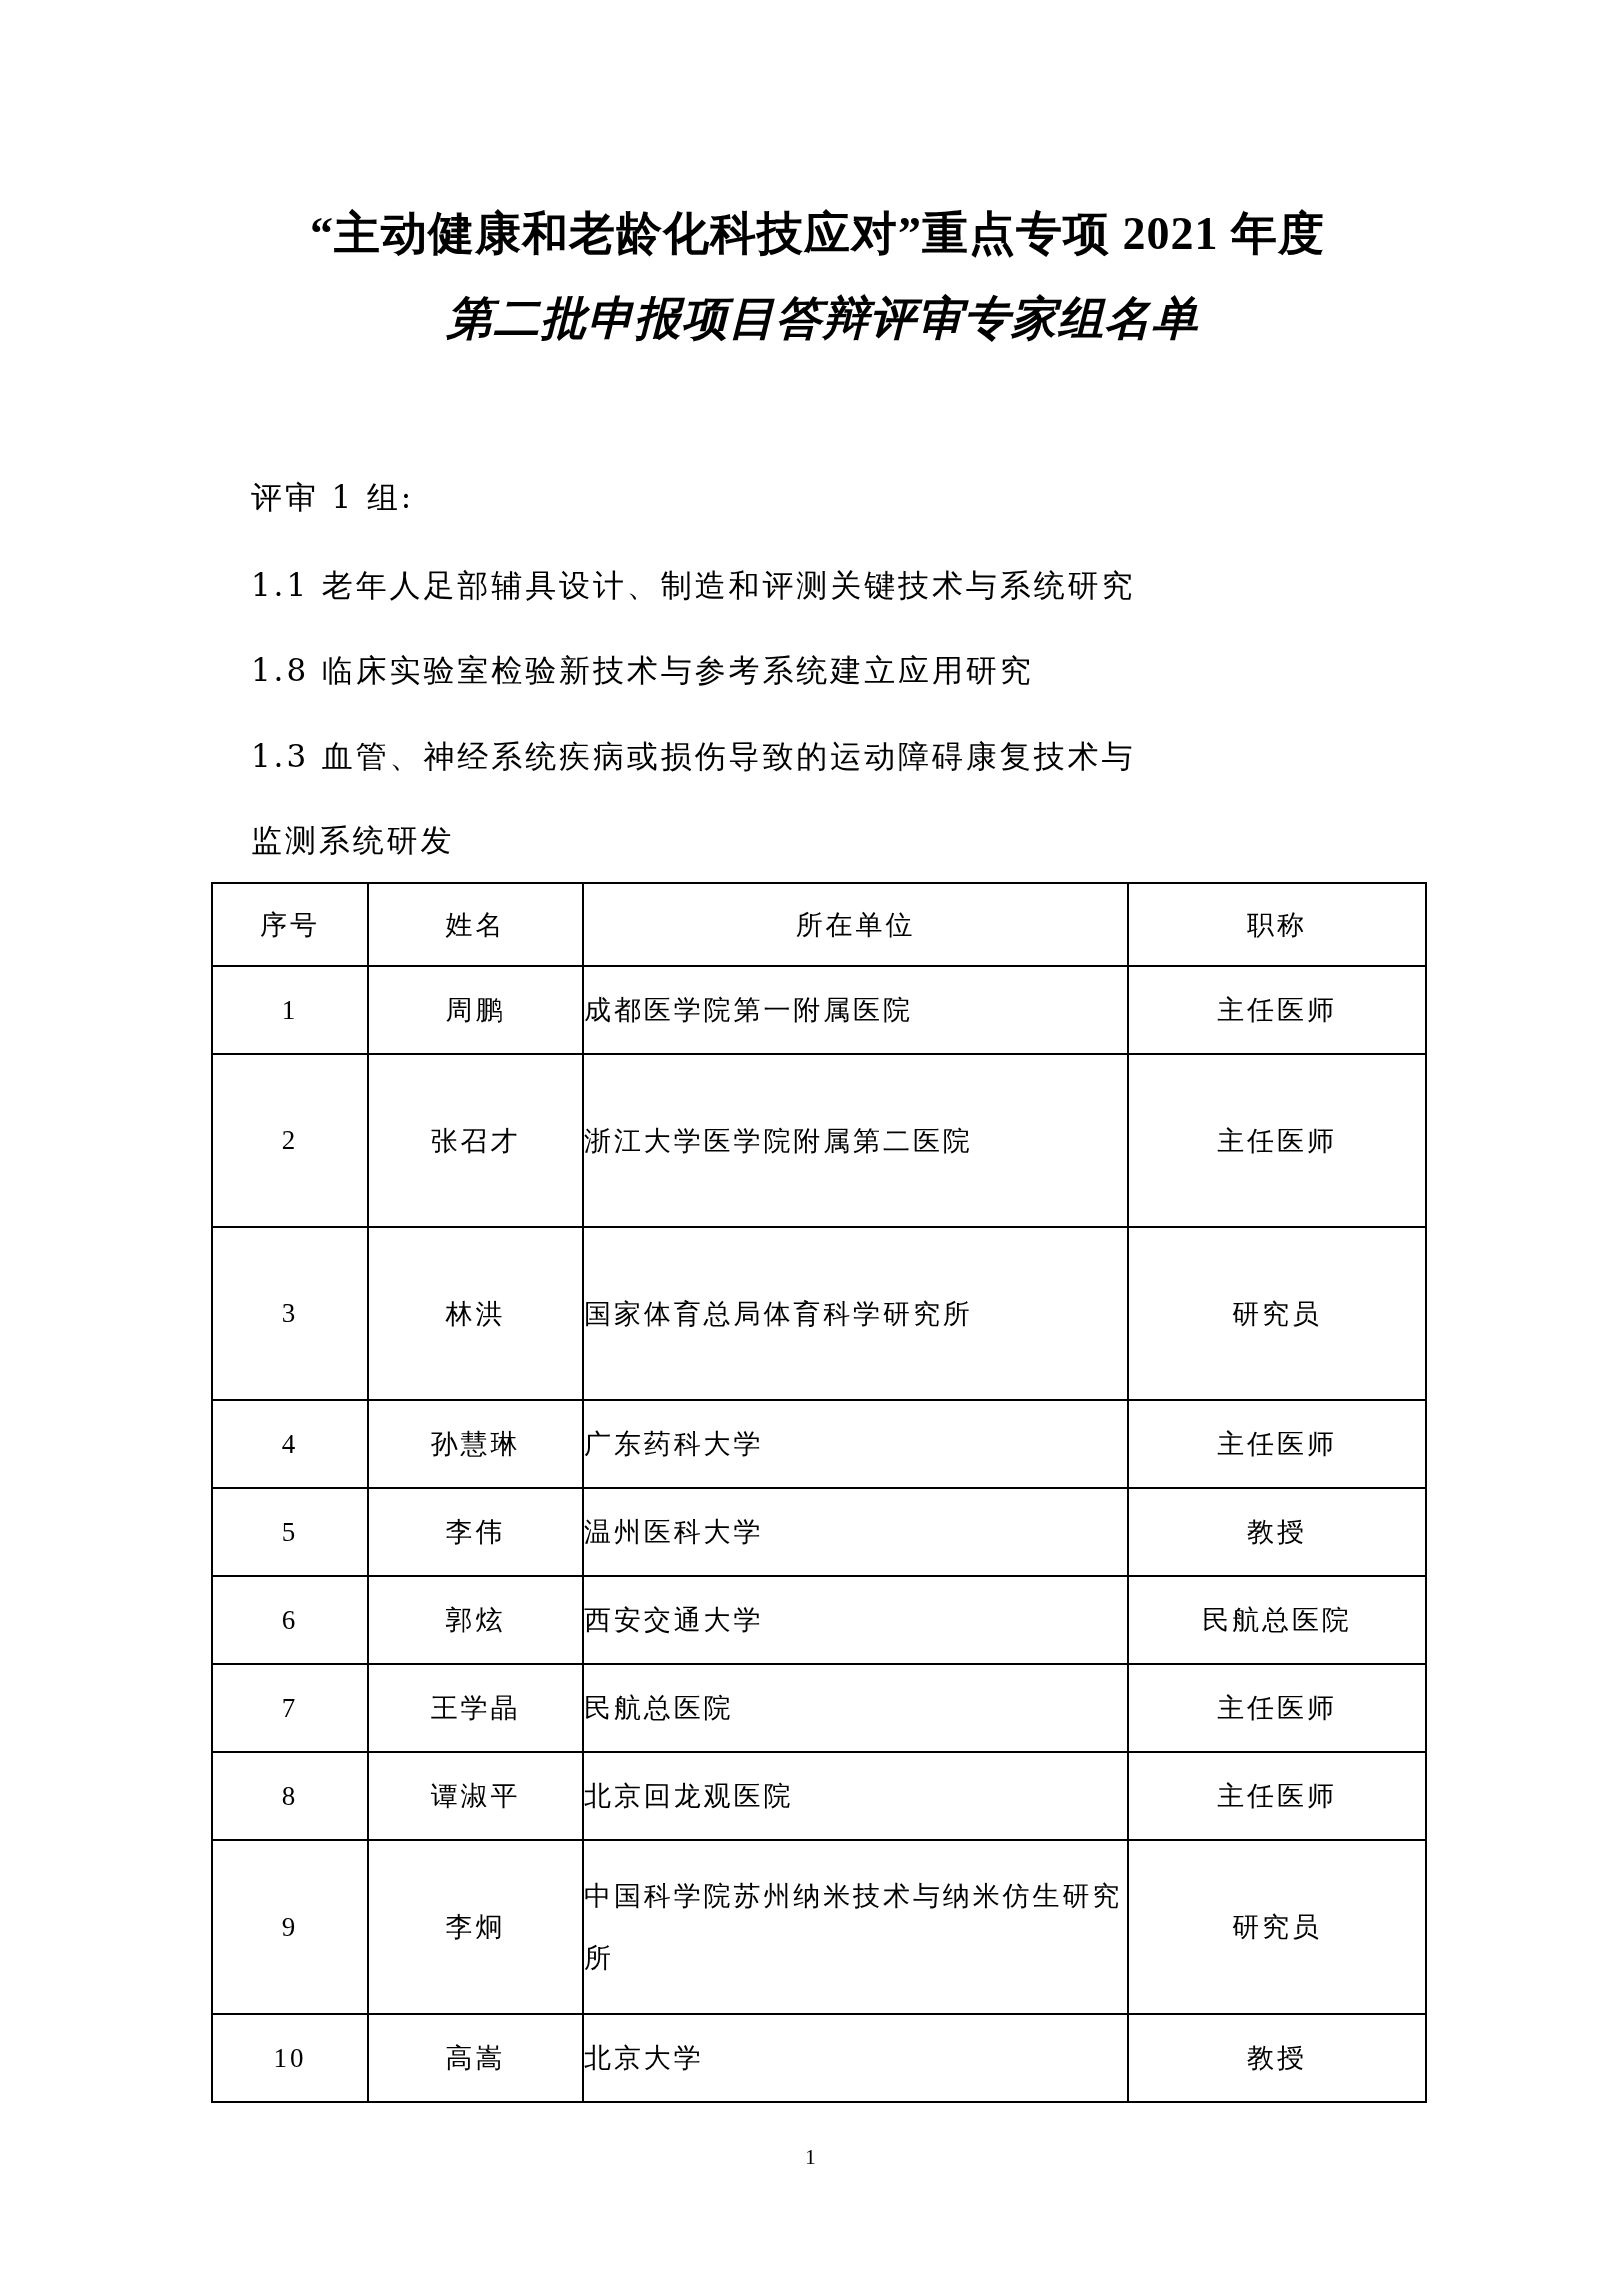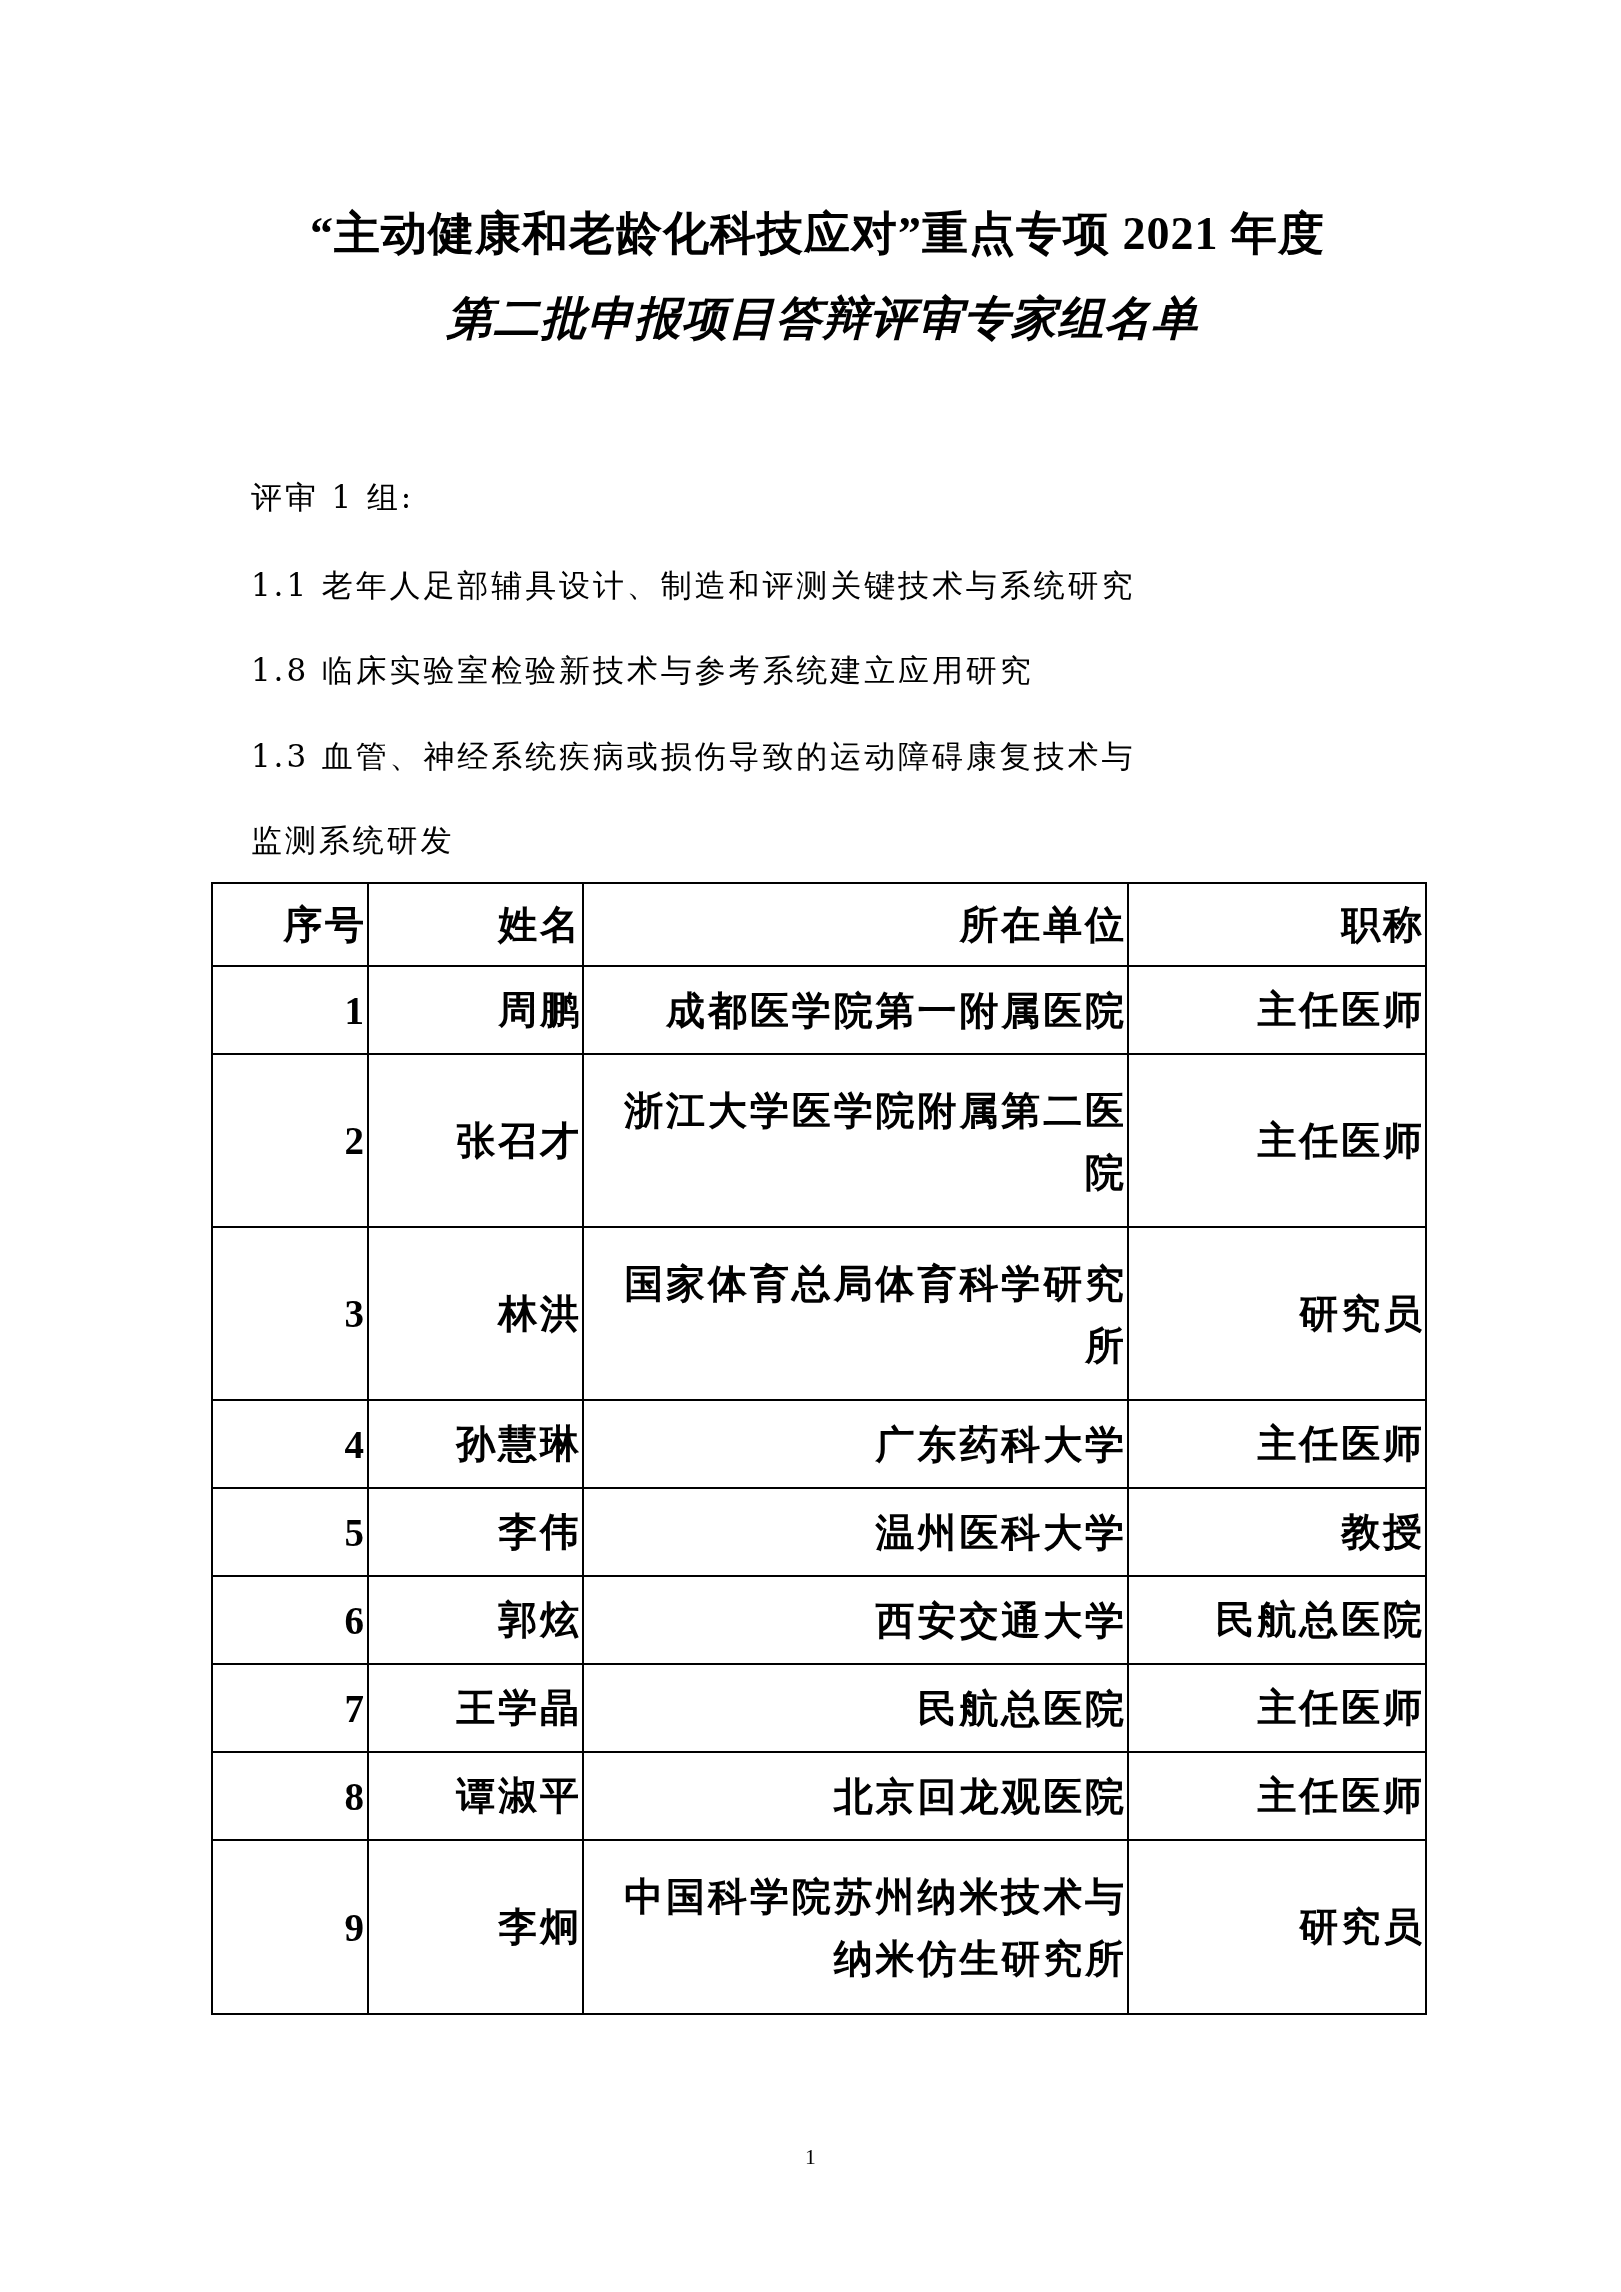--- a/index.html
+++ b/index.html
@@ -8,21 +8,21 @@
   .title { position: absolute; left: 0; width: 1621px; text-align: center;
            font-family: "Liberation Serif", "DejaVu Serif", serif;
            font-weight: bold; font-size: 46px; line-height: 59px; letter-spacing: 1px; }
   .title.l1 { top: 204px; padding-left: 14px; box-sizing: border-box; }
   .title.l2 { top: 289px; padding-left: 24px; box-sizing: border-box; font-style: italic; }
   .para { position: absolute; left: 251px; font-size: 31px; line-height: 49px;
           white-space: nowrap; letter-spacing: 2.9px; }
   table.experts { position: absolute; left: 211px; top: 882px; width: 1213px;
           border-collapse: collapse; table-layout: fixed; }
   table.experts td, table.experts th { border: 2.9px solid #000; padding: 0;
-          font-size: 39px; font-weight: bold; letter-spacing: 2.9px; text-align: right; }
+          font-size: 27px; font-weight: normal; letter-spacing: 2.9px; }
   table.experts th { height: 81px; }
   th.hdr { font-family: "DejaVu Sans", "Liberation Sans", sans-serif; font-weight: bold; font-size: 37px; }
   td.c { text-align: center; }
   td.unit { text-align: left; padding-left: 13.7px; padding-right: 9.8px; line-height: 86px; letter-spacing: 4.9px; }
   td.unit.two { line-height: 62px; }
   td.num { font-family: "Liberation Serif", serif; letter-spacing: 0; }
   .pagenum { position: absolute; top: 2145px; left: 0; width: 1621px; text-align: center;
              font-family: "Liberation Serif", serif; font-size: 21.6px; }
 </style>
 </head>
@@ -100,17 +100,23 @@
       <td class="c">谭淑平</td>
       <td class="unit">北京回龙观医院</td>
       <td class="c">主任医师</td>
     </tr>
     <tr style="height:174px">
       <td class="c num">9</td>
       <td class="c">李炯</td>
       <td class="unit two">中国科学院苏州纳米技术与纳米仿生研究所</td>
       <td class="c">研究员</td>
     </tr>
+    <tr style="height:87px">
+      <td class="c num">10</td>
+      <td class="c">高嵩</td>
+      <td class="unit">北京大学</td>
+      <td class="c">教授</td>
+    </tr>
   </tbody>
 </table>
 
 <div class="pagenum">1</div>
 
 
 </body></html>

